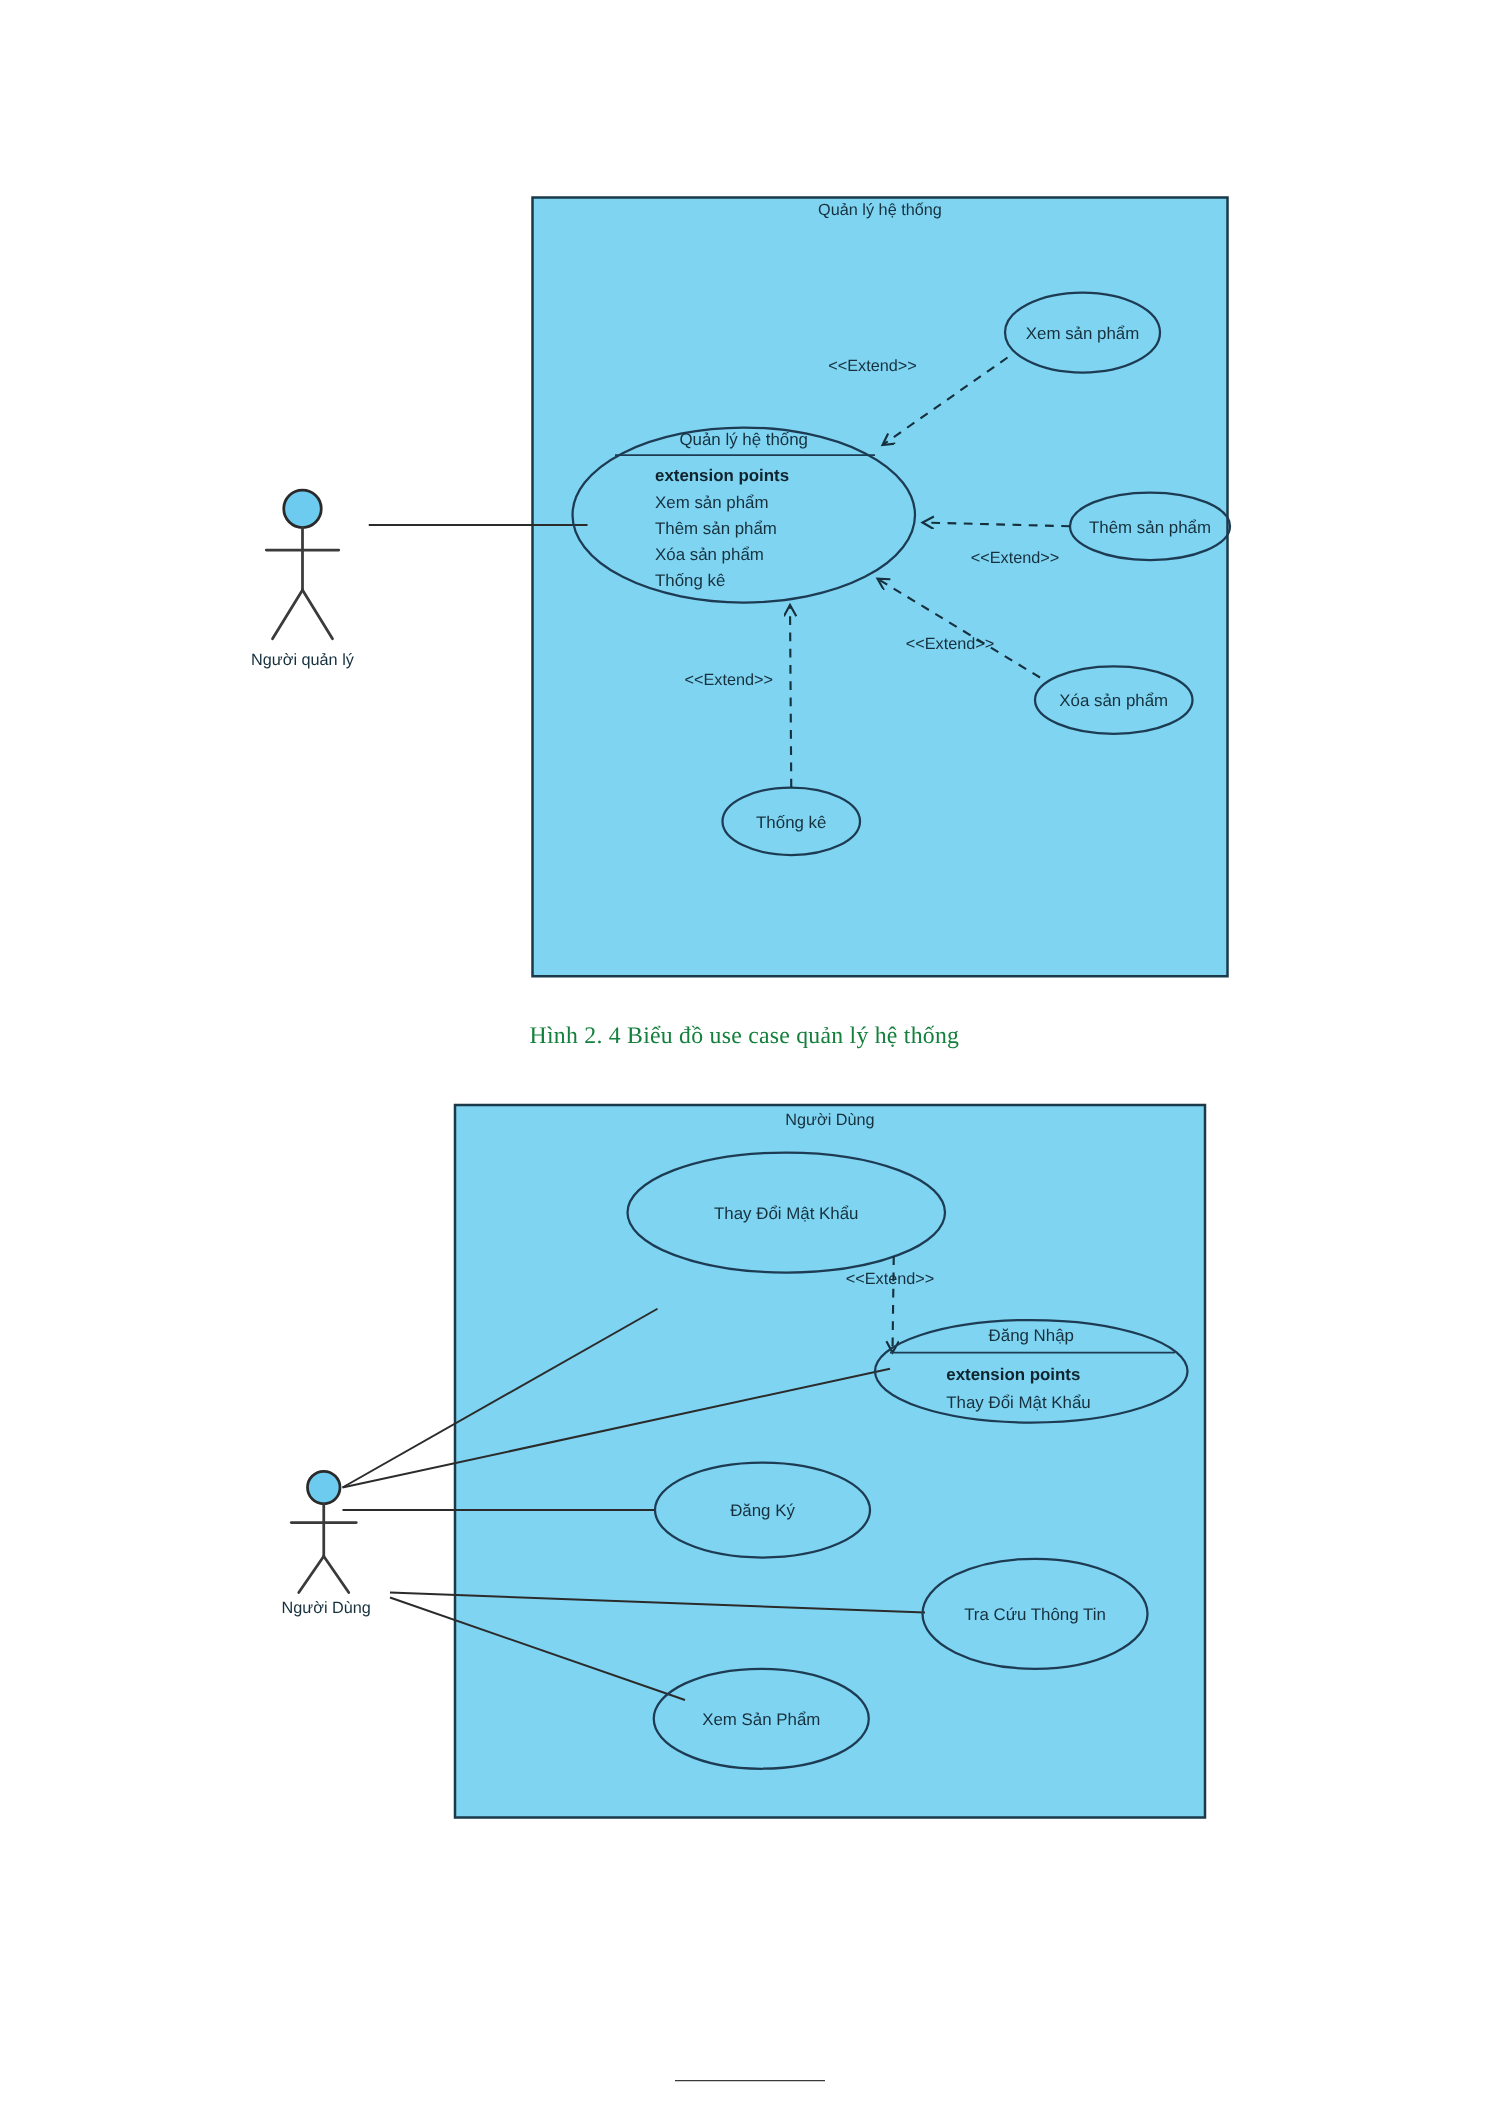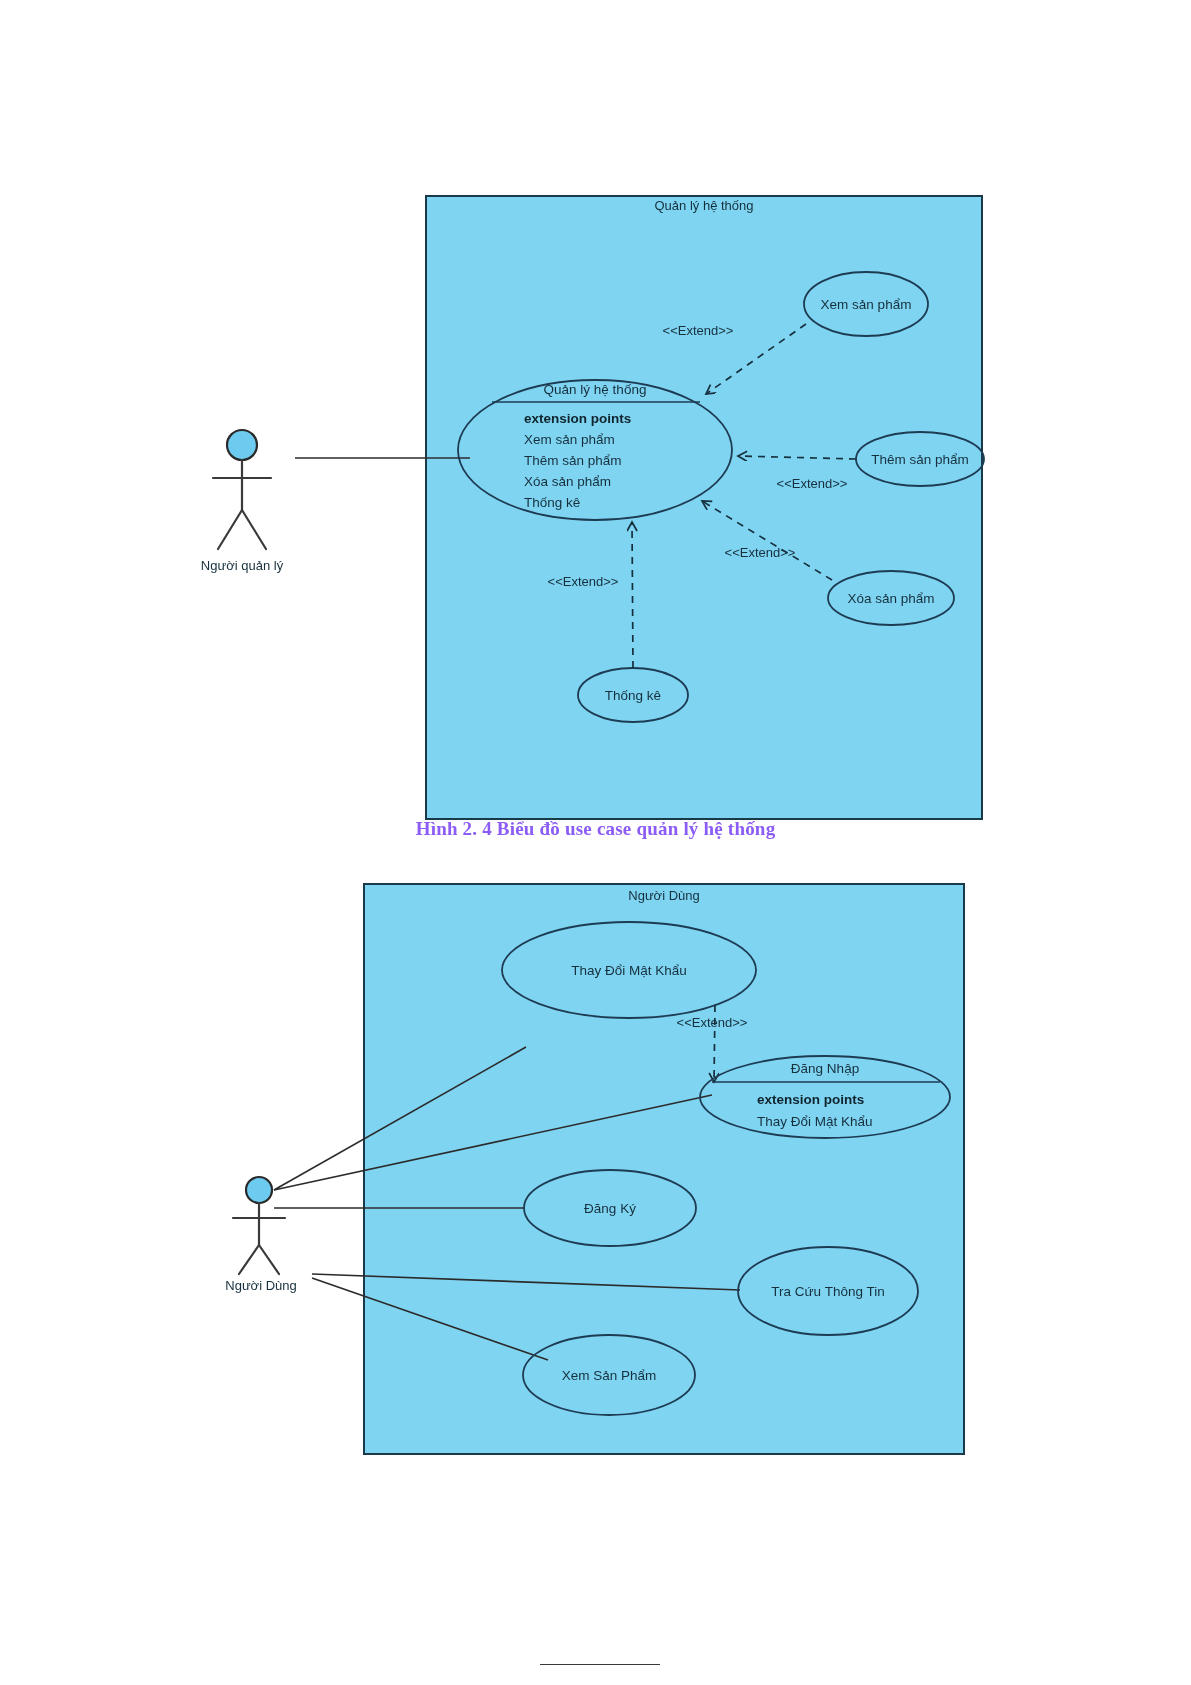--- a/index.html
+++ b/index.html
@@ -16,21 +16,21 @@
   }
   .page {
     position: absolute;
     left: 0; top: 0;
     width: 1191px;
     height: 1685px;
   }
   .diagram-wrap {
     position: absolute;
   }
-  #diagram-1 { left: 0; top: 0; width: 1191px; height: 800px; margin-top: 38px; }
+  #diagram-1 { left: 0; top: 0; width: 1191px; height: 800px; }
   #diagram-2 { left: 12px; top: 860px; width: 1191px; height: 700px; }
 
   svg { display: block; overflow: visible; }
 
   .boundary-rect {
     fill: #7fd4f2;
     stroke: #1a3a4a;
     stroke-width: 2;
   }
   .boundary-title {
@@ -96,23 +96,22 @@
     fill: #16303d;
   }
   .caption {
     position: absolute;
     left: 0;
     top: 818px;
     width: 1191px;
     text-align: center;
     font-family: "Liberation Serif", serif;
     font-size: 19px;
-    color: #8b5cf6;
+    color: #15803d;
     letter-spacing: 0.2px;
-    font-weight: bold;
   }
   .footer-rule {
     position: absolute;
     left: 540px;
     top: 1664px;
     width: 120px;
     height: 1px;
     background: #3a3a3a;
   }
 </style>

